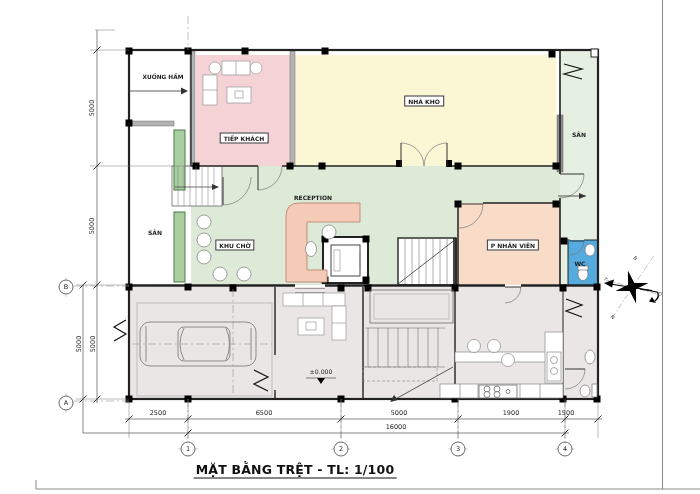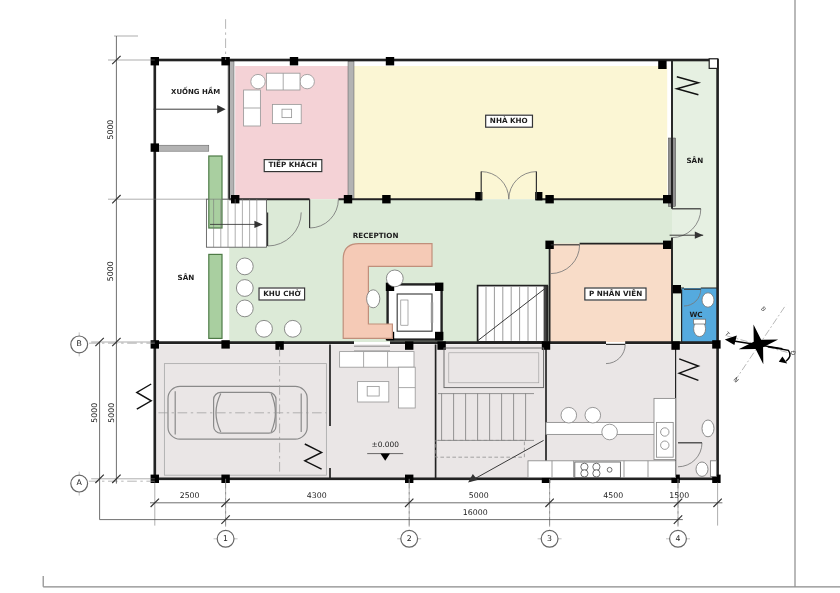--- a/index.html
+++ b/index.html
@@ -335,37 +335,38 @@
   <div class="lbl boxed" style="left:424px;top:101px;">NHÀ KHO</div>
   <div class="lbl" style="left:155px;top:232px;">SÂN</div>
   <div class="lbl" style="left:579px;top:134px;">SÂN</div>
   <div class="lbl" style="left:313px;top:197px;">RECEPTION</div>
   <div class="lbl boxed" style="left:235px;top:245px;">KHU CHỜ</div>
   <div class="lbl boxed" style="left:513px;top:245px;">P NHÂN VIÊN</div>
   <div class="lbl" style="left:580px;top:263px;">WC</div>
   <div class="lbl" style="left:321px;top:371px;font-weight:normal;font-size:6.2px;">±0.000</div>
 
   <div class="dim" style="left:158px;top:413px;">2500</div>
-  <div class="dim" style="left:264px;top:413px;">4300</div>
+  <div class="dim" style="left:264px;top:413px;">6500</div>
   <div class="dim" style="left:399px;top:413px;">5000</div>
-  <div class="dim" style="left:511px;top:413px;">4500</div>
+  <div class="dim" style="left:511px;top:413px;">1900</div>
   <div class="dim" style="left:566px;top:413px;">1500</div>
   <div class="dim" style="left:396px;top:427px;">16000</div>
 
   <div class="dim rot" style="left:92px;top:108px;">5000</div>
   <div class="dim rot" style="left:92px;top:226px;">5000</div>
   <div class="dim rot" style="left:79px;top:344px;">5000</div>
   <div class="dim rot" style="left:93px;top:344px;">5000</div>
 
   <div class="gridc" style="left:188px;top:449px;">1</div>
   <div class="gridc" style="left:341px;top:449px;">2</div>
   <div class="gridc" style="left:458px;top:449px;">3</div>
   <div class="gridc" style="left:565px;top:449px;">4</div>
   <div class="gridc" style="left:66px;top:287px;">B</div>
   <div class="gridc" style="left:66px;top:403px;">A</div>
 
   <div class="compass-lbl" style="left:634px;top:255px;transform:rotate(45deg);">B</div>
   <div class="compass-lbl" style="left:604px;top:276px;transform:rotate(45deg);">T</div>
   <div class="compass-lbl" style="left:611px;top:314px;transform:rotate(45deg);">N</div>
   <div class="compass-lbl" style="left:658px;top:291px;transform:rotate(90deg);">Đ</div>
 
+  <div class="title">MẶT BẰNG TRỆT - TL: 1/100</div>
 
 </div>
 
 </body></html>

